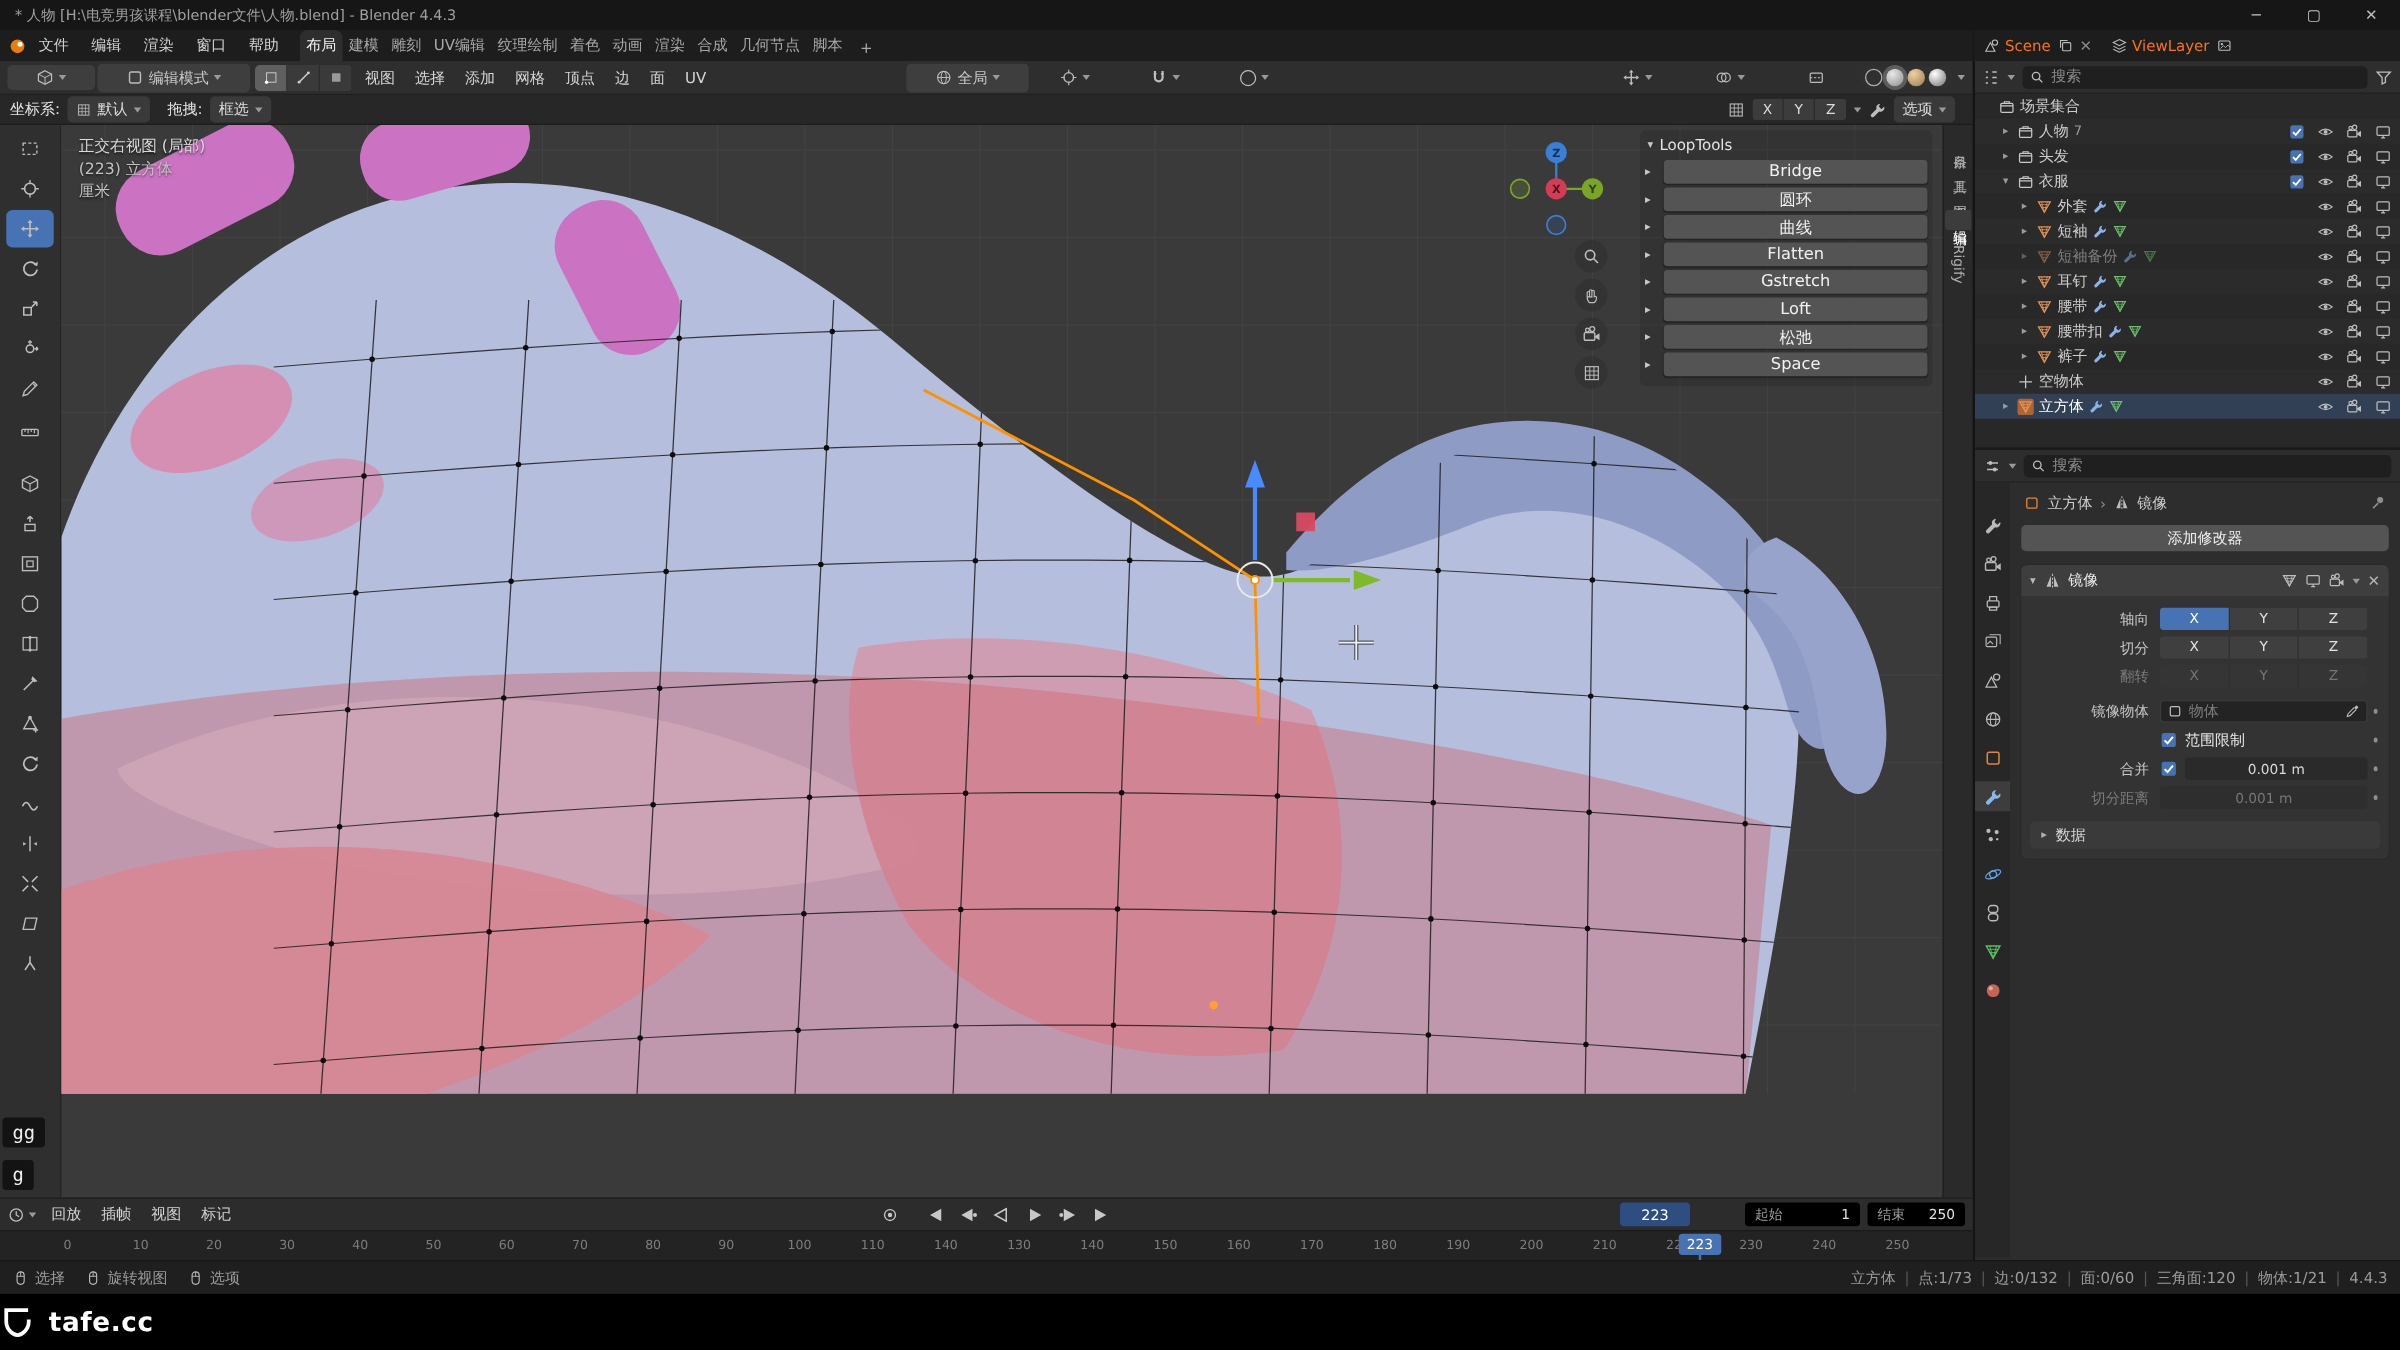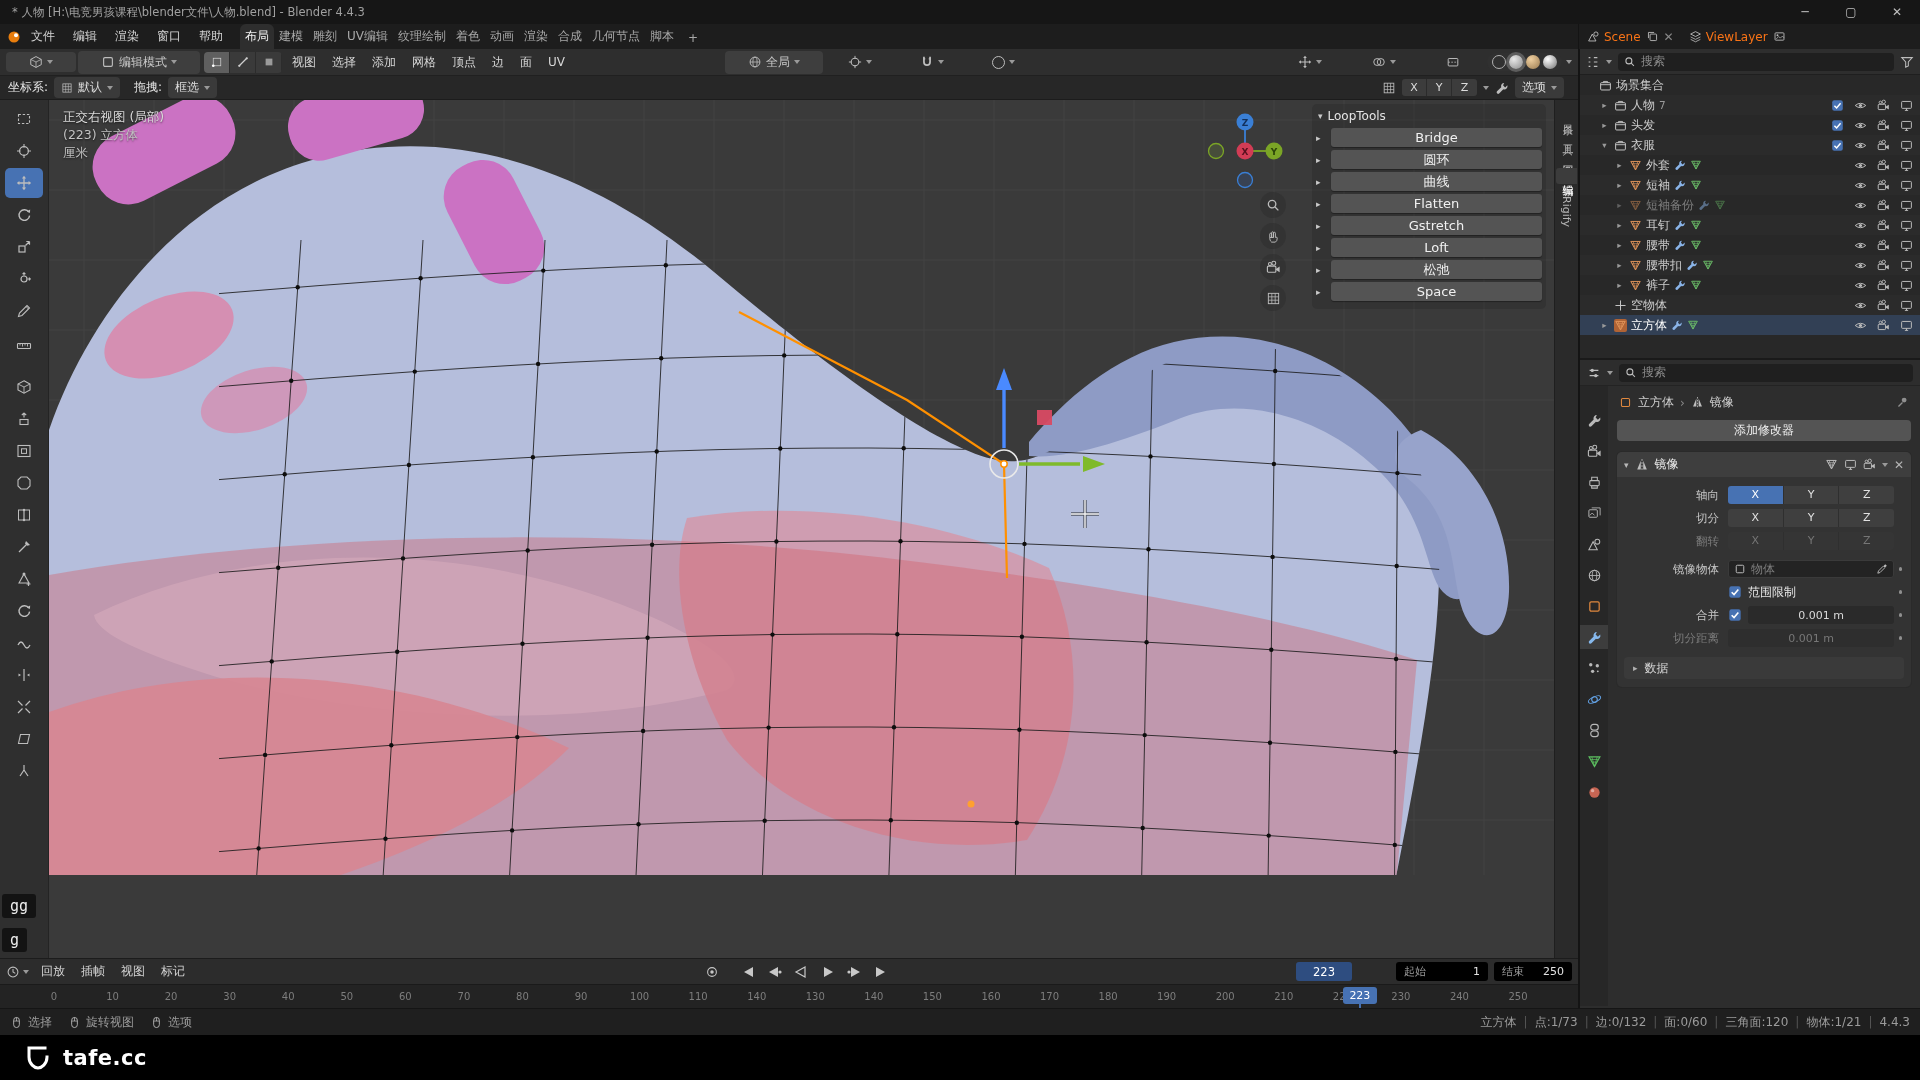--- a/index.html
+++ b/index.html
@@ -136,21 +136,21 @@
 .playhead{position:absolute;top:0;height:100%;width:0}
 .ph-box{position:absolute;top:2px;left:-17px;width:34px;height:17px;background:#4772b3;border-radius:3px;color:#fff;font-size:11px;display:flex;align-items:center;justify-content:center}
 .ph-line{position:absolute;top:19px;left:-1px;width:2px;height:6px;background:#4772b3}
 
 .statusbar{top:1008px;left:0;width:1920px;height:27px;background:#1f1f1f;display:flex;align-items:center;padding:0 10px;border-top:1px solid #151515}
 .hint{display:flex;align-items:center;gap:5px;margin-right:16px;color:#9b9b9b}
 .stats{margin-left:auto;display:flex;align-items:center;color:#9b9b9b}
 .stat{white-space:nowrap}
 .stat-sep{margin:0 7px;color:#555}
 
-.blackbar{top:1035px;left:0;width:1920px;height:45px;background:#000;display:flex;align-items:center;padding-left:26px;gap:9px}
+.blackbar{top:1035px;left:0;width:1920px;height:45px;background:#000;display:flex;align-items:center;padding-left:2px;gap:9px}
 .wmtext{color:#fff;font-size:21px;font-weight:bold;letter-spacing:.5px}
 </style>
 </head>
 <body>
 
 <svg width="0" height="0" style="position:absolute">
 <defs>
 <symbol id="i-search" viewBox="0 0 16 16">
         <circle cx="6.5" cy="6.5" r="4" fill="none" stroke="currentColor" stroke-width="1.4"></circle>
         <line x1="9.6" y1="9.6" x2="13.2" y2="13.2" stroke="currentColor" stroke-width="1.4"></line>

